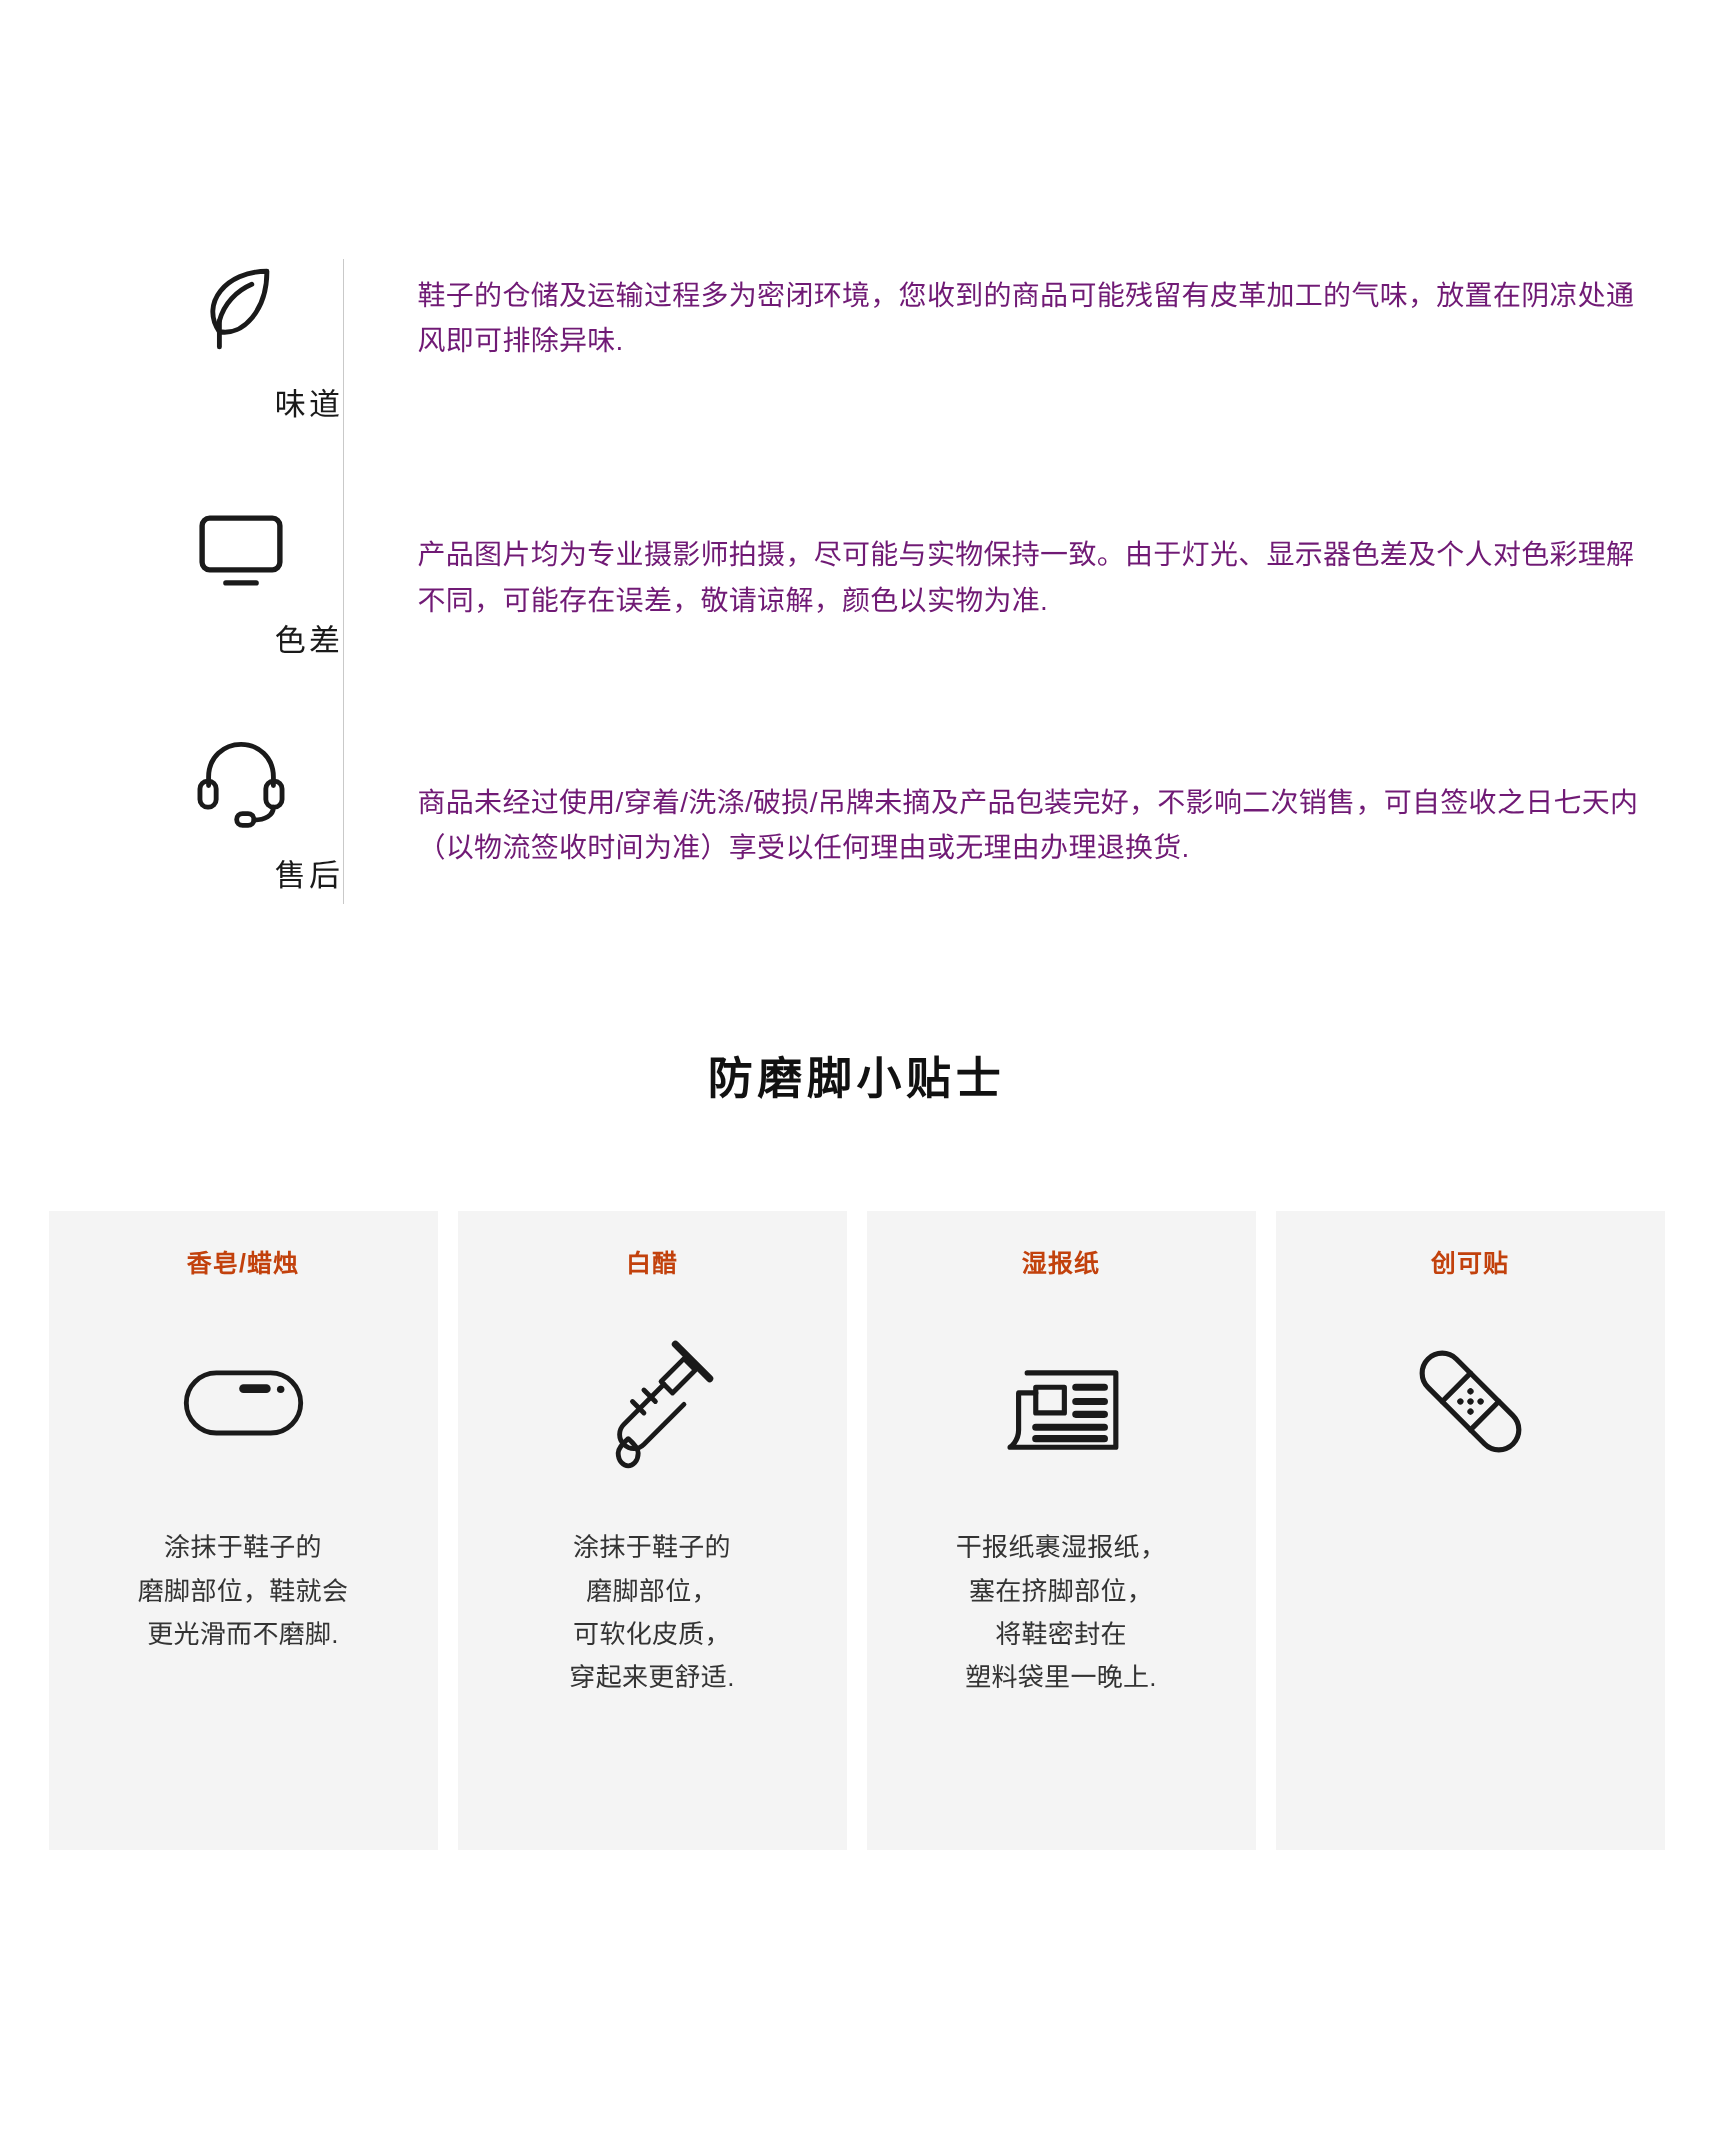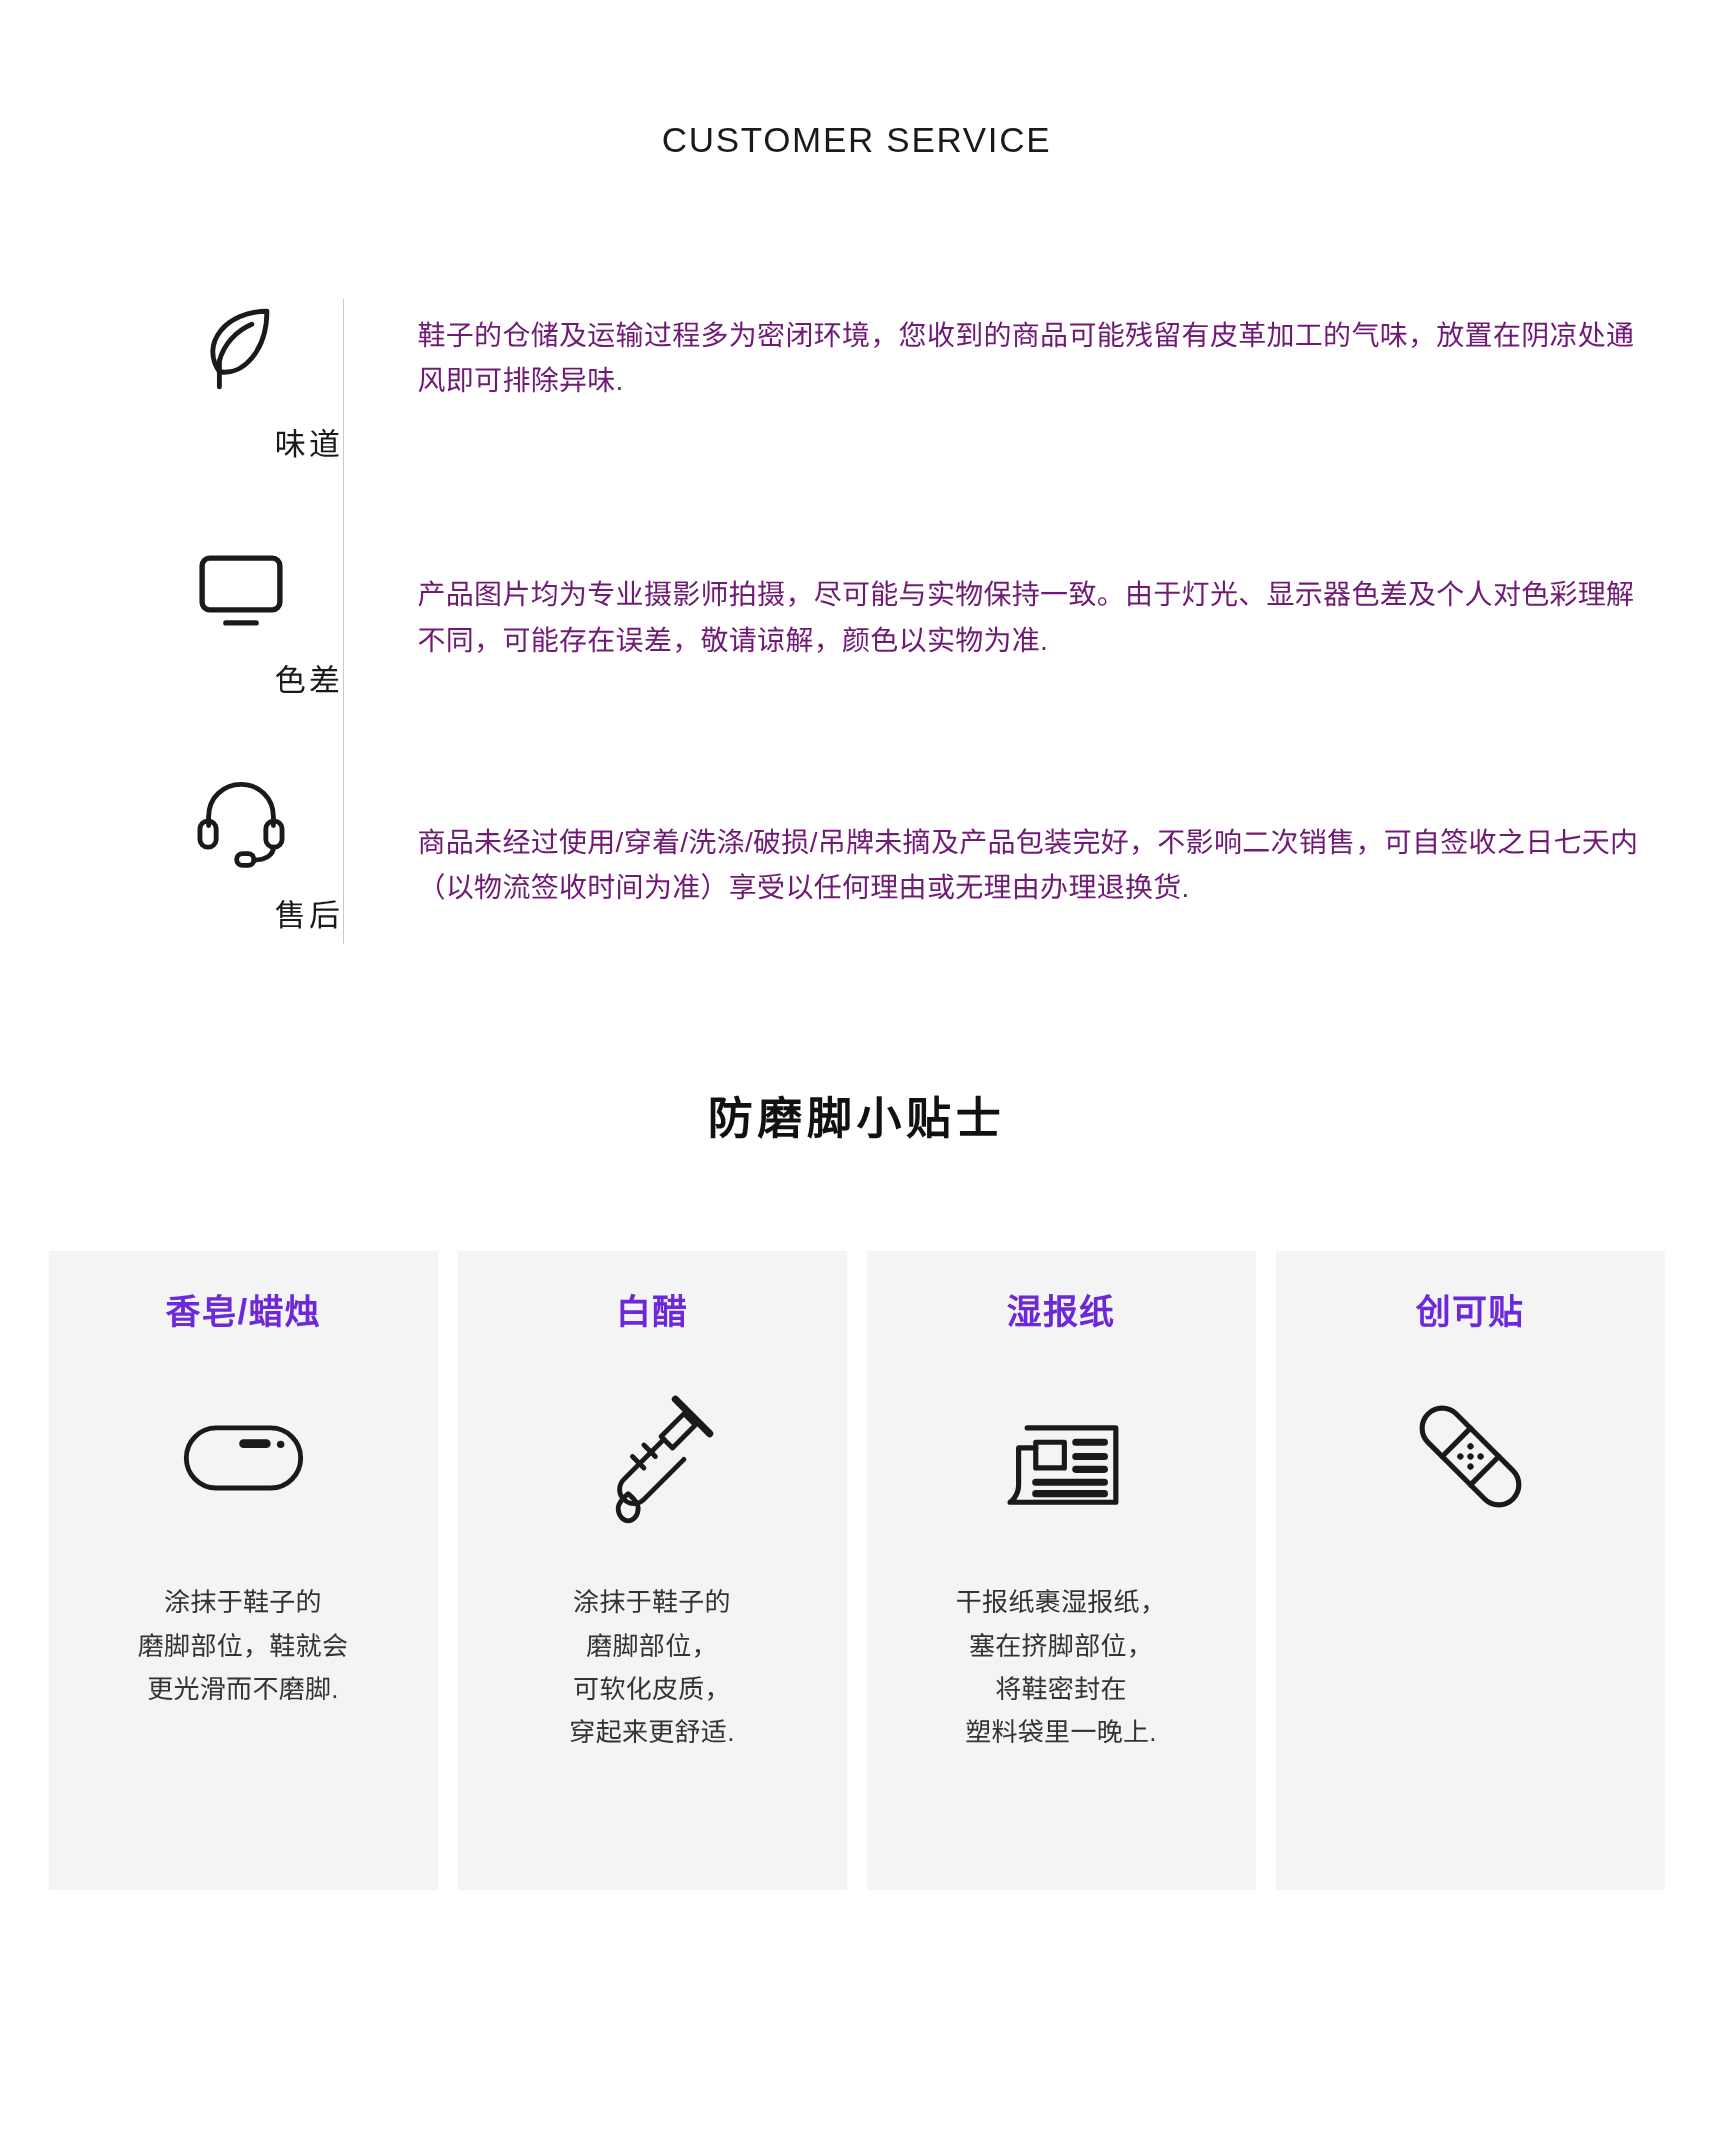--- a/index.html
+++ b/index.html
@@ -116,24 +116,24 @@
   }
   .tip-card {
     width: 389px;
     background: #f4f4f4;
     box-sizing: border-box;
     padding: 32px 13.7px 37px 13.7px;
     text-align: center;
     min-height: 639px;
   }
   .tip-heading {
-    font-size: 35px;
+    font-size: 25px;
     font-weight: 700;
     letter-spacing: 1.1px;
-    color: #6d28d9;
+    color: #c2410c;
     margin-bottom: 28.5px;
   }
   .tip-icon-wrap {
     height: 188px;
     display: flex;
     align-items: center;
     justify-content: center;
   }
   .tip-icon {
     width: 143px;
@@ -147,21 +147,20 @@
     letter-spacing: 0.3px;
     white-space: pre-line;
   }
 </style>
 </head>
 <body>
 
 <div class="page">
 
   <div class="header">
-    <div class="header-eyebrow">CUSTOMER SERVICE</div>
   </div>
 
   <div class="notice">
     <div class="notice-divider"></div>
 
     <div class="notice-row row-smell">
       <div class="notice-icon-col">
         <svg class="notice-icon" viewBox="0 0 100 100" fill="none" stroke="#1a1a1a" stroke-width="4.5" stroke-linecap="round" stroke-linejoin="round">
           <path d="M30 72 C12 46, 36 16, 74 16 C74 52, 52 76, 30 72 Z"></path>
           <path d="M30 86 L30 62"></path>

